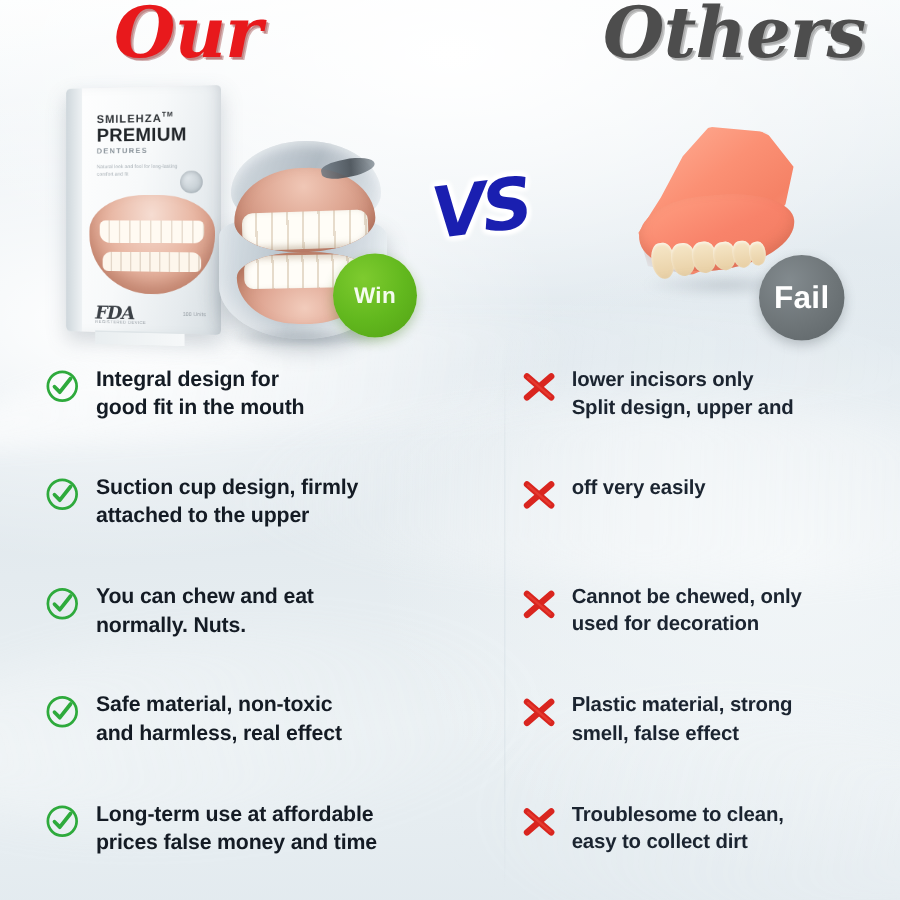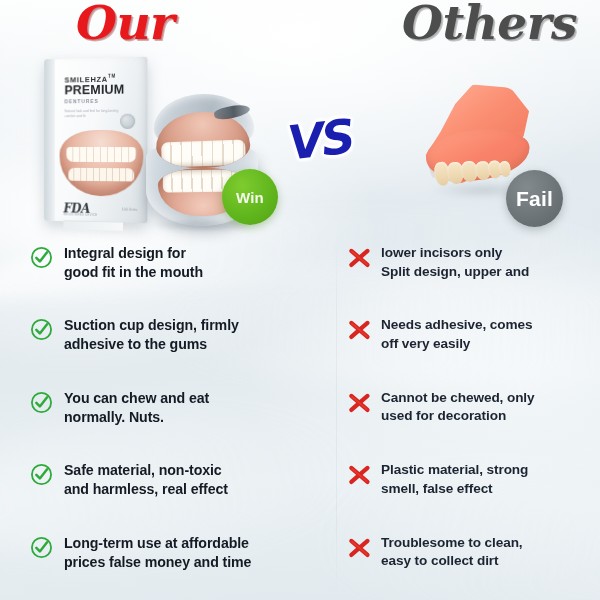--- a/index.html
+++ b/index.html
@@ -430,21 +430,21 @@
             <span>good fit in the mouth</span>
           </div>
         </div>
         <div class="row">
           <div class="row-icon"><span class="check-icon"><svg width="23" height="23" viewBox="0 0 24 24">
                 <circle cx="12" cy="12" r="10" fill="none" stroke="#2eaa3c" stroke-width="1.9"></circle>
                 <path d="M6.6 12.3 L10.3 16.1 L17.8 6.6" fill="none" stroke="#2eaa3c" stroke-width="2.6" stroke-linecap="round" stroke-linejoin="round"></path>
               </svg></span></div>
           <div class="row-text">
             <span>Suction cup design, firmly</span>
-            <span>adhesive to the gums</span>
+            <span>attached to the upper</span>
           </div>
         </div>
         <div class="row">
           <div class="row-icon"><span class="check-icon"><svg width="23" height="23" viewBox="0 0 24 24">
                 <circle cx="12" cy="12" r="10" fill="none" stroke="#2eaa3c" stroke-width="1.9"></circle>
                 <path d="M6.6 12.3 L10.3 16.1 L17.8 6.6" fill="none" stroke="#2eaa3c" stroke-width="2.6" stroke-linecap="round" stroke-linejoin="round"></path>
               </svg></span></div>
           <div class="row-text">
             <span>You can chew and eat</span>
             <span>normally. Nuts.</span>
@@ -491,21 +491,20 @@
           <div class="row-icon"><span class="cross-icon"><svg width="25" height="24" viewBox="0 0 26 24">
                 <g fill="none" stroke="#d9251f" stroke-linecap="round">
                   <path d="M4.5 4.6 L21.3 19.2" stroke-width="4.4"></path>
                   <path d="M21.3 4.6 L4.5 19.2" stroke-width="4.4"></path>
                 </g>
                 <g fill="none" stroke="#ef4a3c" stroke-linecap="round" opacity="0.55">
                   <path d="M5.2 5.4 L20.6 18.5" stroke-width="1.6"></path>
                 </g>
               </svg></span></div>
           <div class="row-text">
-            <span>Needs adhesive, comes</span>
             <span>off very easily</span>
           </div>
         </div>
         <div class="row">
           <div class="row-icon"><span class="cross-icon"><svg width="25" height="24" viewBox="0 0 26 24">
                 <g fill="none" stroke="#d9251f" stroke-linecap="round">
                   <path d="M4.5 4.6 L21.3 19.2" stroke-width="4.4"></path>
                   <path d="M21.3 4.6 L4.5 19.2" stroke-width="4.4"></path>
                 </g>
                 <g fill="none" stroke="#ef4a3c" stroke-linecap="round" opacity="0.55">

